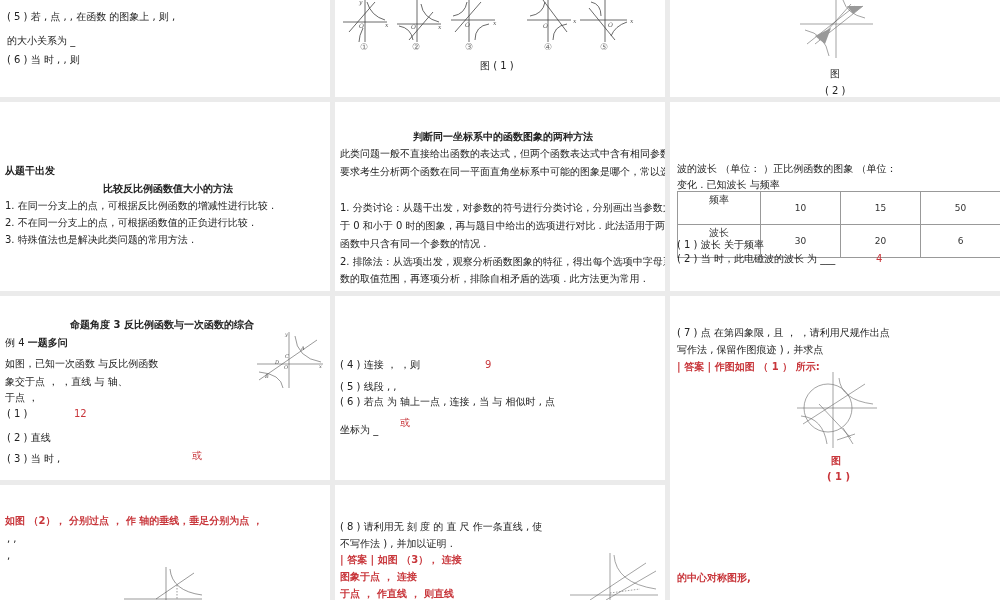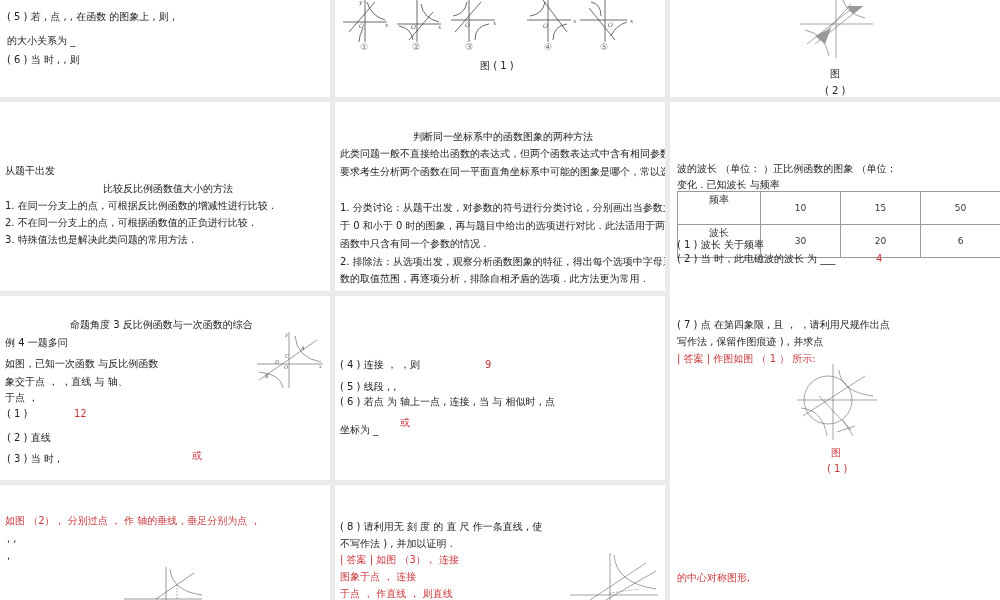--- a/index.html
+++ b/index.html
@@ -1,20 +1,20 @@
 <!DOCTYPE html>
 <html><head>
 <meta charset="utf-8">
 <style>
   html,body{margin:0;padding:0;}
   body{width:1000px;height:600px;background:#ebebeb;position:relative;overflow:hidden;
        font-family:"DejaVu Sans","Liberation Sans",sans-serif;color:#222;}
   .panel{position:absolute;background:#fff;overflow:hidden;}
   .t{position:absolute;font-size:10px;line-height:14px;white-space:nowrap;color:#222;}
-  .b{font-weight:normal;text-align:right;}
+  .b{font-weight:bold;text-align:right;}
   .red{color:#c8363b;}
   .fig{position:absolute;}
   .small{font-size:9px;}
   table.wave{position:absolute;border-collapse:collapse;font-size:9px;}
   table.wave td{border:1px solid #999;text-align:center;color:#333;height:30px;}
   svg{display:block;}
 </style>
 </head>
 <body>
 
@@ -177,21 +177,21 @@
 
 <div class="panel" style="left:335px;top:296px;width:330px;height:184px;">
   <div class="t" style="left:5px;top:62px;">( 4 ) 连接  ，  ，则</div>
   <div class="t red" style="left:150px;top:62px;">9</div>
   <div class="t" style="left:5px;top:84px;">( 5 ) 线段 , ,</div>
   <div class="t" style="left:5px;top:99px;">( 6 ) 若点 为 轴上一点 , 连接  , 当 与 相似时 , 点</div>
   <div class="t" style="left:5px;top:127px;">坐标为 _</div>
   <div class="t red" style="left:65px;top:120px;">或</div>
 </div>
 
-<div class="panel" style="left:670px;top:288px;width:330px;height:236px;">
+<div class="panel" style="left:670px;top:296px;width:330px;height:236px;">
   <div class="t" style="left:7px;top:30px;">( 7 ) 点 在第四象限 , 且 ，  ，请利用尺规作出点</div>
   <div class="t" style="left:7px;top:47px;">写作法 , 保留作图痕迹 ) , 并求点</div>
   <div class="t red b" style="left:7px;top:64px;">| 答案 |   作图如图 （ 1 ） 所示:</div>
   <svg class="fig" style="left:125px;top:76px;" width="85" height="78" viewBox="0 0 85 78">
     <g stroke="#666" stroke-width="0.6" fill="none">
       <line x1="2" y1="36" x2="82" y2="36"></line>
         <line x1="38" y1="0" x2="38" y2="76"></line>
       <circle cx="33" cy="36" r="24"></circle>
       <path d="M44 6 Q46 28 78 32"></path>
         <path d="M6 44 Q28 46 32 72"></path>

